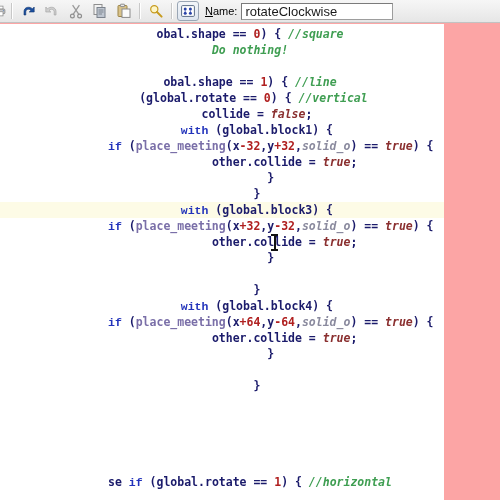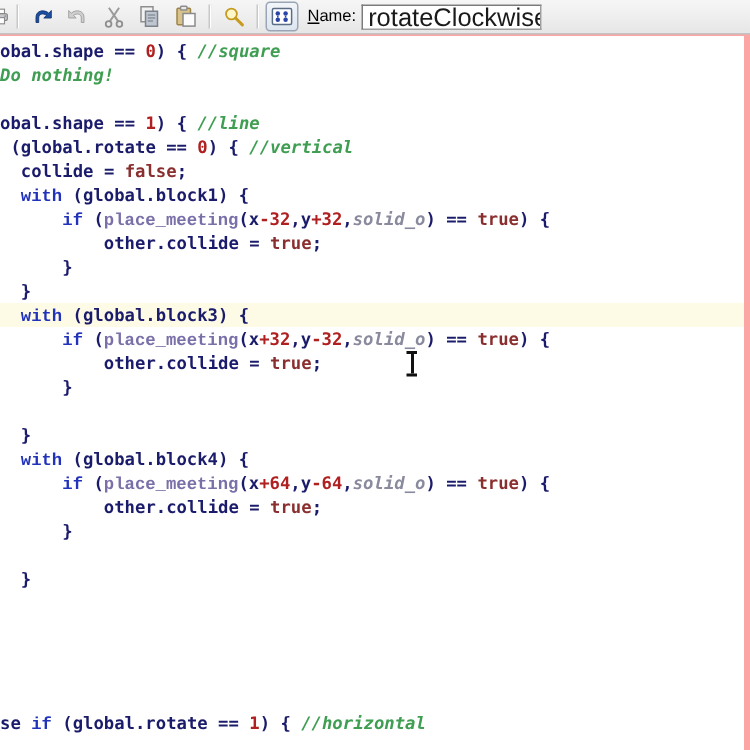--- a/index.html
+++ b/index.html
@@ -60,42 +60,43 @@
     margin-left: 5px;
     margin-right: 4px;
     white-space: nowrap;
     flex: 0 0 auto;
     font-family: "Liberation Sans", sans-serif;
   }
   .tb-label u { text-decoration: underline; }
 
   #name-input {
     flex: 0 0 auto;
-    width: 120px; height: 17px;
+    width: 152px; height: 17px;
     background: #ffffff;
     border: 1px solid #9d9d9d;
     border-top-color: #7b7b7b;
     border-left-color: #7b7b7b;
     box-sizing: border-box;
-    font-size: 17px;
+    font-size: 13px;
     color: #1a1a1a;
     line-height: 15px;
     padding: 0 3px;
     white-space: nowrap;
     overflow: hidden;
     font-family: "Liberation Sans", sans-serif;
   }
 
   
   #editor {
     position: absolute;
     left: 0; top: 24px;
-    width: 496px; height: 476px;
+    width: 444px; height: 476px;
     background: #ffffff;
     overflow: hidden;
+    text-align: center;
   }
 
   #code {
     position: absolute;
     left: 0; top: 2px;
     width: 500px;
     font-family: "DejaVu Sans Mono", "Liberation Mono", monospace;
     font-size: 11.5px;
     font-weight: bold;
     line-height: 16px;
@@ -110,22 +111,22 @@
     padding-left: 0px;
   }
   .cline.current {
     background: #fdfbe6;
   }
 
   
   .t-plain { color: #1b1b6b; }
   .t-kw    { color: #2233bb; font-family: Liberation Mono, monospace; }
   .t-num   { color: #b02020; }
-  .t-const { color: #8a2f2f; }
-  .t-fn    { color: #7a6fa8; font-family: Liberation Mono, monospace; }
+  .t-const { color: #8a2f2f; font-style: italic; }
+  .t-fn    { color: #7a6fa8; }
   .t-var   { color: #8a8a9e; font-style: italic; }
   .t-com   { color: #3f9e52; font-style: italic; font-weight: bold; }
 
   
   #mouse-cursor {
     position: absolute;
     left: 271px; top: 210px;
     width: 7px; height: 17px;
     pointer-events: none;
   }

